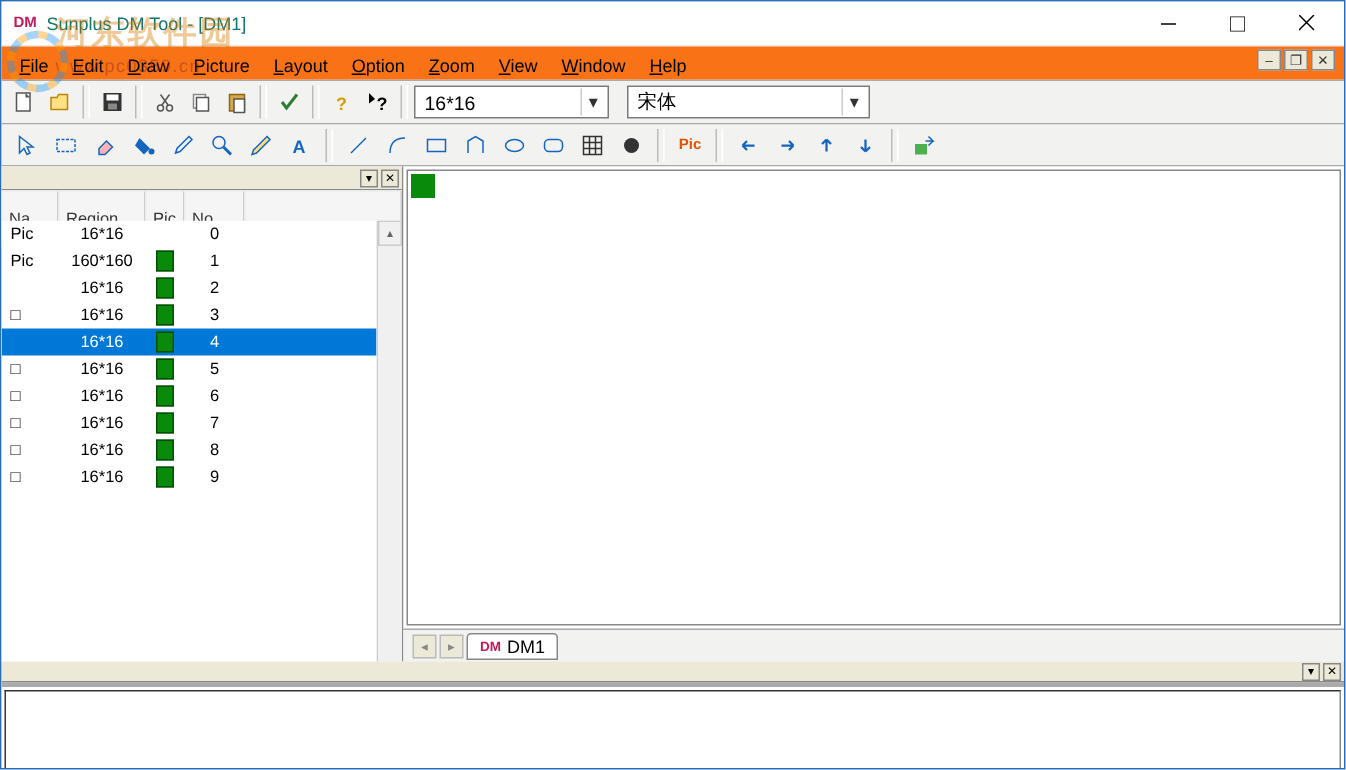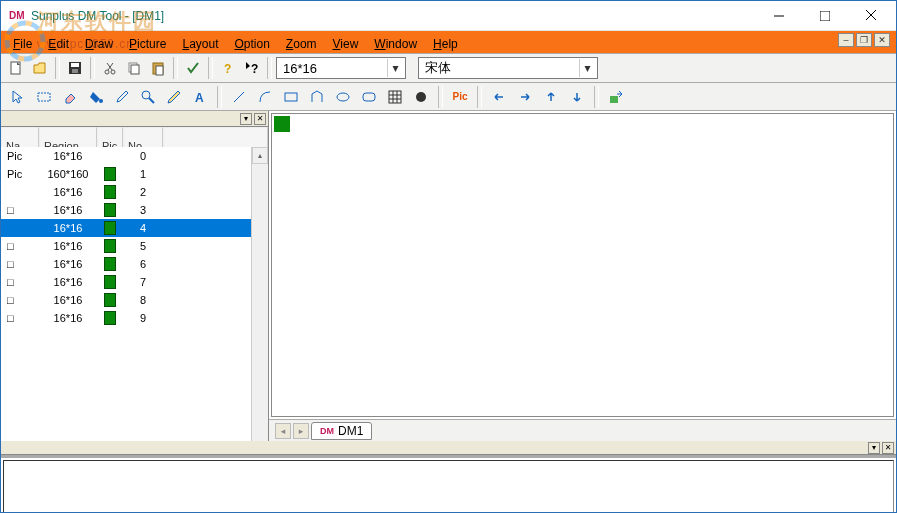--- a/index.html
+++ b/index.html
@@ -167,21 +167,21 @@
         <path d="M2 2 L2 9 L6 6 Z" fill="#000"></path>
         <text x="7" y="13" font-size="12" fill="#000" font-weight="bold">?</text>
       </svg>
     </div>
   <div class="tsep"></div>
   <div class="combo" style="width:130px">
     <span class="cv">16*16</span>
     <span class="cd">▾</span>
   </div>
   <div style="width:8px"></div>
-  <div class="combo" style="width:180px">
+  <div class="combo" style="width:162px">
     <span class="cv">宋体</span>
     <span class="cd">▾</span>
   </div>
 </div>
 
 <div class="toolbar2">
   <div class="tbtn">
       <svg width="16" height="16">
         <path d="M3 2 L3 13 L6 10 L8 14 L10 13 L8 9 L12 9 Z" fill="none" stroke="#1565c0"></path>
       </svg>

